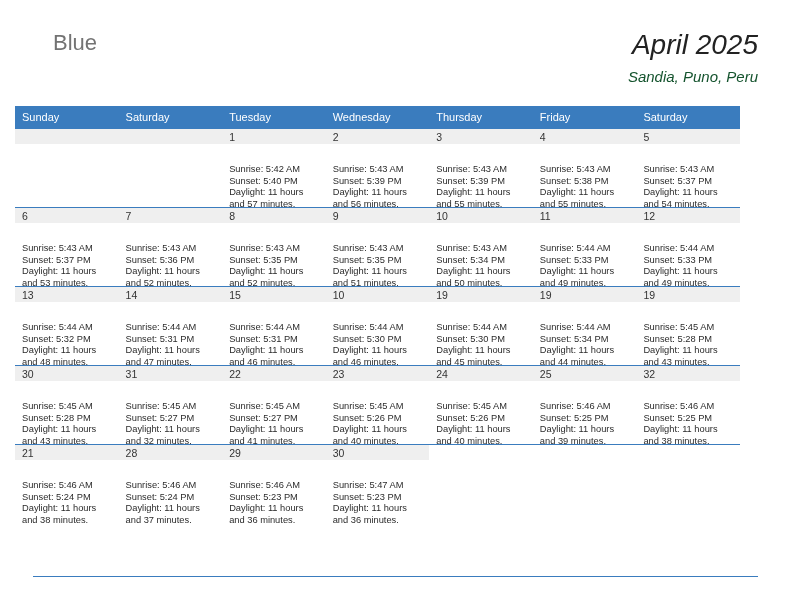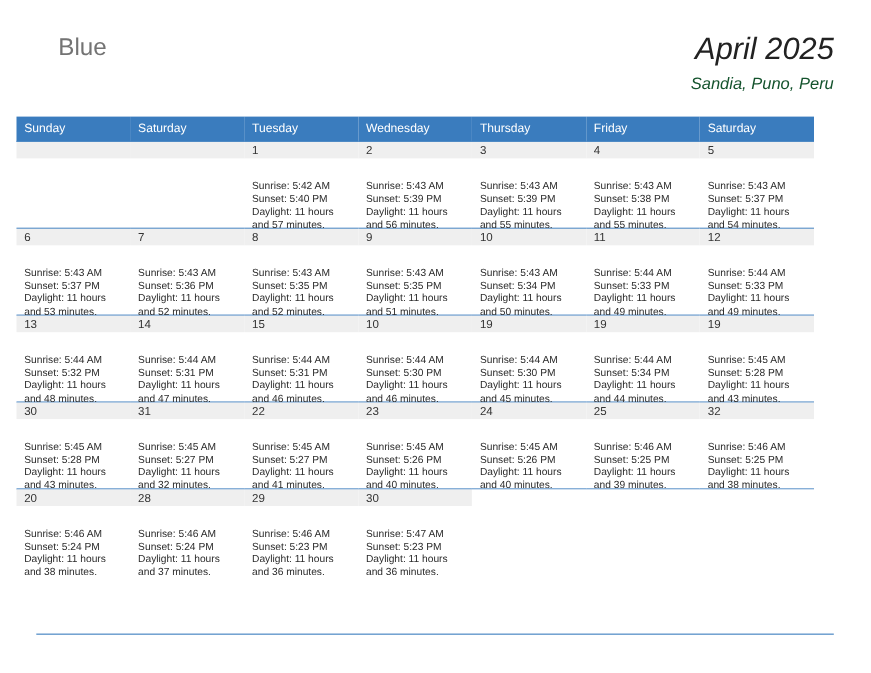--- a/index.html
+++ b/index.html
@@ -482,21 +482,21 @@
                 <div>Sunset: 5:25 PM</div>
                 <div>Daylight: 11 hours</div>
                 <div>and 38 minutes.</div>
               </div>
             </div>
           </td>
         </tr>
         <tr>
           <td class="">
             <div class="cell-inner">
-              <div class="daynum-bar">20</div>
+              <div class="daynum-bar">21</div>
               <div class="cell-body">
                 <div>Sunrise: 5:46 AM</div>
                 <div>Sunset: 5:24 PM</div>
                 <div>Daylight: 11 hours</div>
                 <div>and 38 minutes.</div>
               </div>
             </div>
           </td>
           <td class="">
             <div class="cell-inner">

